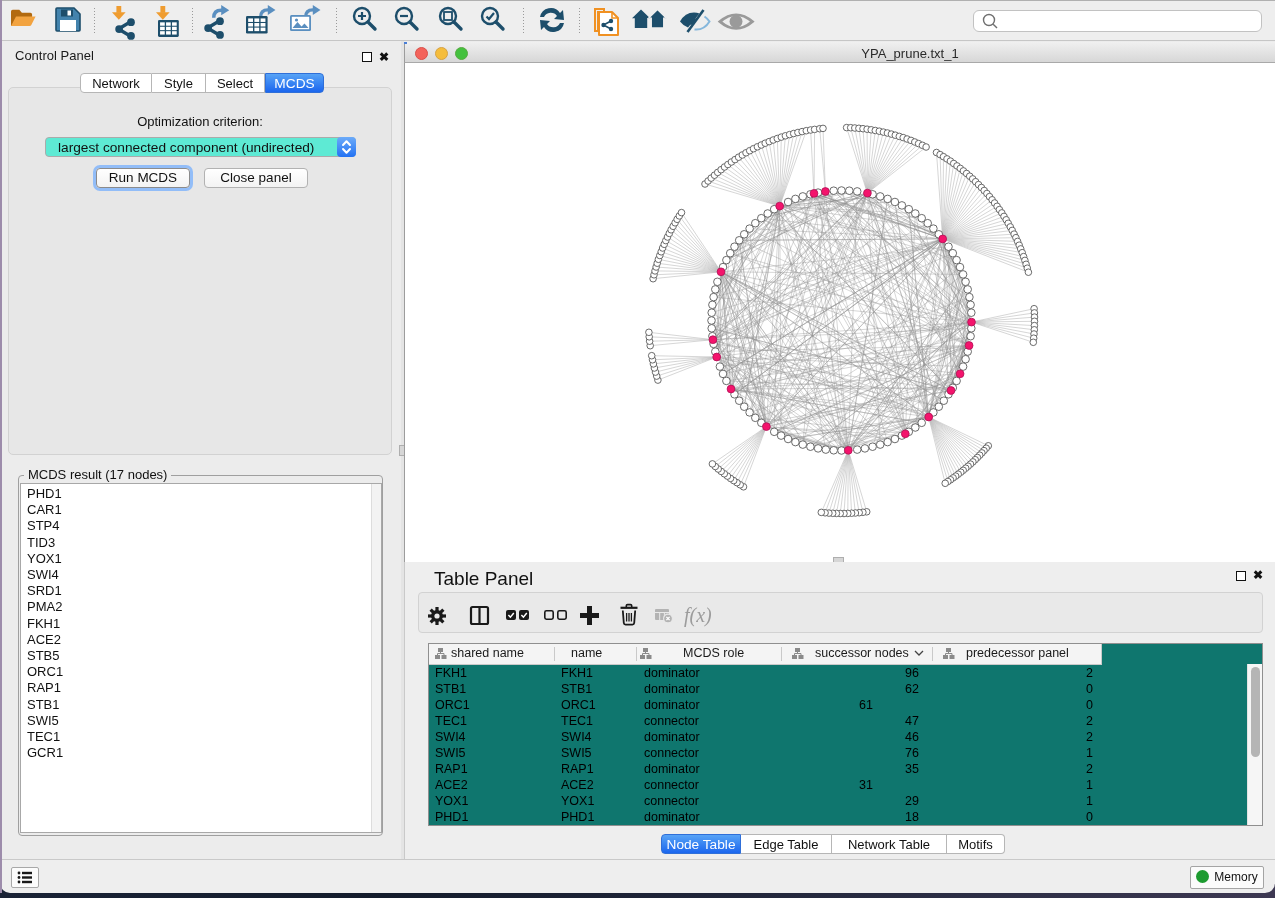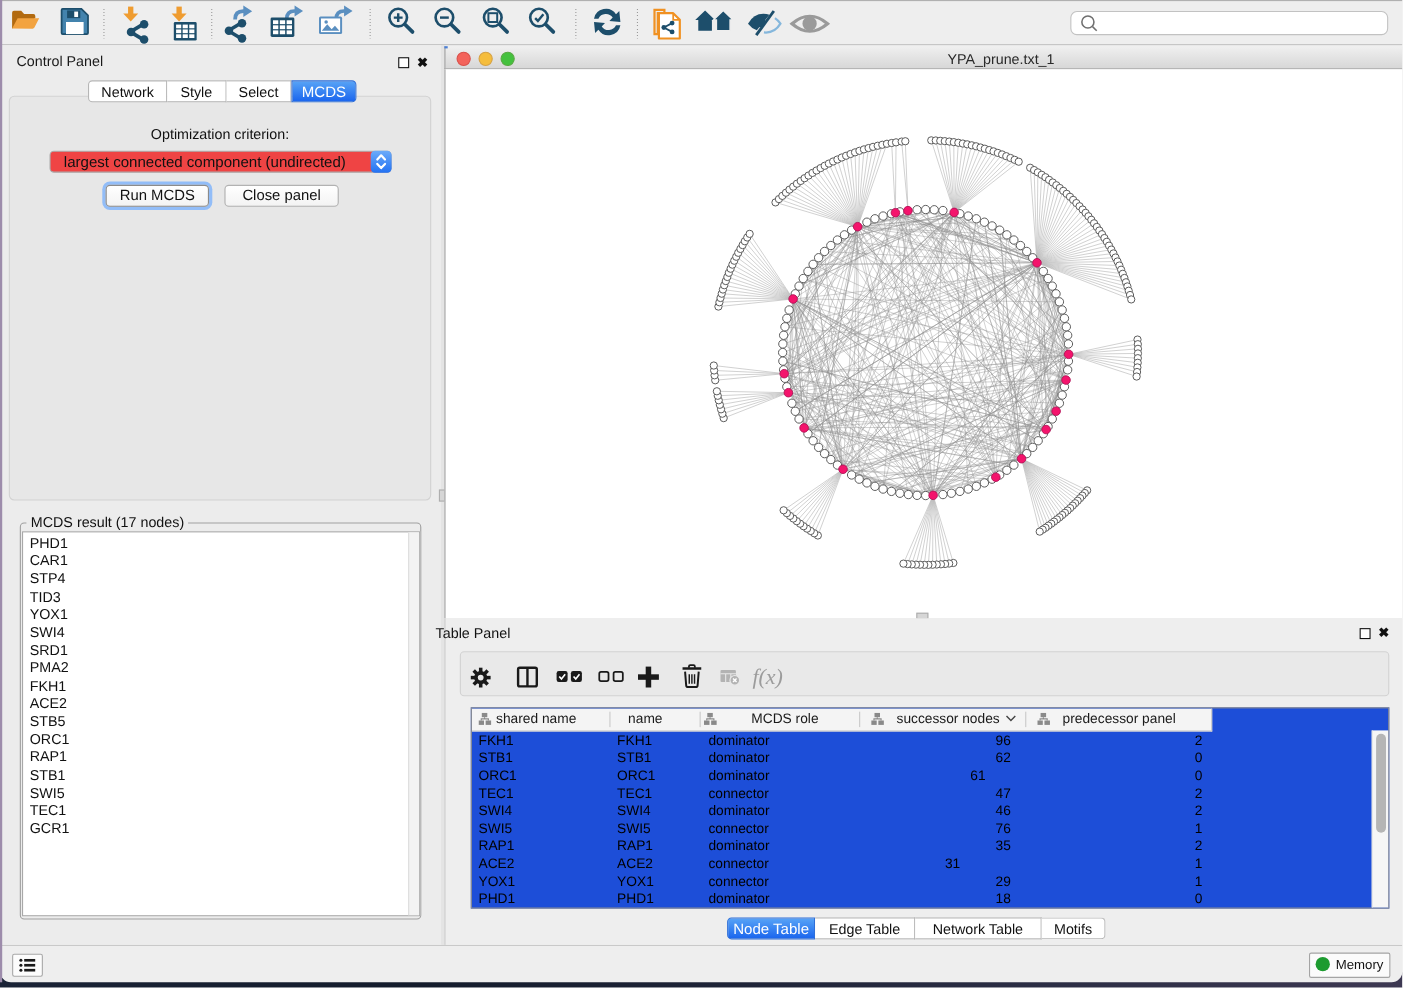--- a/index.html
+++ b/index.html
@@ -15,21 +15,21 @@
 .xico{font-size:12px;font-weight:bold;color:#111;line-height:10px}
 .panelbox{left:8px;top:46px;width:384px;height:368px;background:#e7e7e7;border:1px solid #d2d2d2;
 border-radius:5px;box-sizing:border-box}
 .tabs{display:flex;height:20px;font-size:13px}
 .tab{background:#fff;border:1px solid #b6b6b6;border-left:none;color:#111;display:flex;
 align-items:center;justify-content:center;box-sizing:border-box}
 .tab.first{border-left:1px solid #b6b6b6;border-radius:4px 0 0 4px}
 .tab.last{border-radius:0 4px 4px 0}
 .tab.sel{background:linear-gradient(#57a3f6,#1b66ee);color:#fff;border-color:#2f6fd8}
 .optlabel{left:8px;top:114px;width:384px;text-align:center;font-size:13px}
-.sel{left:45px;top:137px;width:311px;height:20px;background:#ef4444;border:1px solid #ababab;
+.sel{left:45px;top:137px;width:311px;height:20px;background:#5eead4;border:1px solid #ababab;
 border-radius:4px;box-sizing:border-box;font-size:13.7px}
 .spin{right:-1px;top:-1px;width:19px;height:20px;border-radius:4px;
 background:linear-gradient(#6cabf9,#2372f3)}
 .btn{height:20px;background:linear-gradient(#ffffff,#f3f3f3);border:1px solid #b2b2b2;
 border-radius:4px;box-sizing:border-box;text-align:center;font-size:13.5px;line-height:18px}
 .fs{left:18px;top:475px;width:365px;height:361px;border:1px solid #9f9f9f;border-radius:4px;
 box-sizing:border-box}
 .fsleg{left:24px;top:467px;background:#ececec;padding:0 4px;font-size:13px}
 .mlist{left:20px;top:483px;width:362px;height:350px;background:#fff;border:1px solid #a8a8a8;
 box-sizing:border-box;font-size:13px;line-height:16.2px;padding:2px 0 0 6px}
@@ -37,21 +37,21 @@
 .vdiv{left:401px;top:41px;width:3px;height:818px;background:#e4e4e4}
 .titlebar{left:404px;top:42px;width:871px;height:21px;background:linear-gradient(#f0f0f0,#d7d7d7);
 border-bottom:1px solid #a9a9a9;border-left:1px solid #9c9c9c;box-sizing:border-box}
 .tl{top:5px;width:11px;height:11px;border-radius:50%}
 .nettitle{left:404px;top:46px;width:1012px;text-align:center;font-size:13px;color:#2a2a2a}
 .canvas{left:404px;top:63px;width:871px;height:499px;background:#fff;border-left:1px solid #9c9c9c;
 box-sizing:border-box}
 .tpanel{left:404px;top:562px;width:871px;height:297px;background:#eeeeee;border-left:1px solid #c9c9c9;box-sizing:border-box}
 .ttools{left:418px;top:592px;width:845px;height:41px;background:#e9e9e9;border:1px solid #d2d2d2;
 border-radius:4px;box-sizing:border-box}
-.tble{left:428px;top:643px;width:835px;height:183px;background:#1d4ed8;border:1px solid #8f8f8f;
+.tble{left:428px;top:643px;width:835px;height:183px;background:#0f766e;border:1px solid #8f8f8f;
 box-sizing:border-box;overflow:hidden}
 .thead{height:20px;background:#f4f4f4;border-bottom:1px solid #c9c9c9;position:relative;font-size:12.5px;color:#1a1a1a}
 .hdiv{position:absolute;top:3px;width:1px;height:14px;background:#c9c9c9}
 .trow{position:absolute;font-size:12.5px;height:16px;line-height:16px;color:#000}
 .btabs{left:661px;top:834px}
 .sbar{left:0;top:859px;width:1275px;height:34px;background:#eeeeee;border-top:1px solid #c9c9c9;
 box-sizing:border-box;border-radius:0 0 10px 10px;z-index:30}
 .desk{left:0;top:884px;width:1275px;height:14px;background:linear-gradient(90deg,#1a2336,#141c2c 30%,#202539 55%,#2c2e45 75%,#3d3852);z-index:20}
 .listbtn{left:11px;top:7px;width:28px;height:21px;background:#fcfcfc;border:1px solid #a8a8a8;
 border-radius:2px;box-sizing:border-box}
@@ -522,21 +522,21 @@
 <circle cx="500.3" cy="370.8" r="3.9" fill="#f4146c" stroke="#b01055" stroke-width="0.8"></circle>
 <circle cx="443.3" cy="387.3" r="3.9" fill="#f4146c" stroke="#b01055" stroke-width="0.8"></circle>
 <circle cx="361.4" cy="363.6" r="3.9" fill="#f4146c" stroke="#b01055" stroke-width="0.8"></circle>
 <circle cx="326.0" cy="326.0" r="3.9" fill="#f4146c" stroke="#b01055" stroke-width="0.8"></circle>
 <circle cx="311.7" cy="294.0" r="3.9" fill="#f4146c" stroke="#b01055" stroke-width="0.8"></circle>
 <circle cx="307.9" cy="276.7" r="3.9" fill="#f4146c" stroke="#b01055" stroke-width="0.8"></circle>
 </svg>
     </div>
     <div class="ab grip" style="left:833px;top:557px;width:11px;height:6px"></div>
     <div class="ab tpanel"></div>
-    <div class="ab" style="left:396px;top:568px;font-size:13px">Table Panel</div>
+    <div class="ab" style="left:434px;top:568px;font-size:19px">Table Panel</div>
     <div class="ab floatico" style="left:1236px;top:571px"></div>
     <div class="ab xico" style="left:1253px;top:570px">✖</div>
     <div class="ab ttools"><svg width="845" height="41" viewBox="0 0 845 41" style="" xmlns="http://www.w3.org/2000/svg">
         <g transform="translate(18,23)" fill="#1a1a1a">
           <rect x="-1.6" y="-9" width="3.2" height="5" transform="rotate(0)"></rect>
           <rect x="-1.6" y="-9" width="3.2" height="5" transform="rotate(45)"></rect>
           <rect x="-1.6" y="-9" width="3.2" height="5" transform="rotate(90)"></rect>
           <rect x="-1.6" y="-9" width="3.2" height="5" transform="rotate(135)"></rect>
           <rect x="-1.6" y="-9" width="3.2" height="5" transform="rotate(180)"></rect>
           <rect x="-1.6" y="-9" width="3.2" height="5" transform="rotate(225)"></rect>
@@ -639,21 +639,21 @@
         <span style="position:absolute;left:6px">STB1</span>
         <span style="position:absolute;left:132px">STB1</span>
         <span style="position:absolute;left:215px">dominator</span>
         <span style="position:absolute;left:430px;width:60px;text-align:right">62</span>
         <span style="position:absolute;left:604px;width:60px;text-align:right">0</span>
       </div>
       <div class="trow" style="left:0;top:53px;width:835px">
         <span style="position:absolute;left:6px">ORC1</span>
         <span style="position:absolute;left:132px">ORC1</span>
         <span style="position:absolute;left:215px">dominator</span>
-        <span style="position:absolute;left:430px;width:60px;text-align:center">61</span>
+        <span style="position:absolute;left:430px;width:60px;text-align:left">61</span>
         <span style="position:absolute;left:604px;width:60px;text-align:right">0</span>
       </div>
       <div class="trow" style="left:0;top:69px;width:835px">
         <span style="position:absolute;left:6px">TEC1</span>
         <span style="position:absolute;left:132px">TEC1</span>
         <span style="position:absolute;left:215px">connector</span>
         <span style="position:absolute;left:430px;width:60px;text-align:right">47</span>
         <span style="position:absolute;left:604px;width:60px;text-align:right">2</span>
       </div>
       <div class="trow" style="left:0;top:85px;width:835px">

